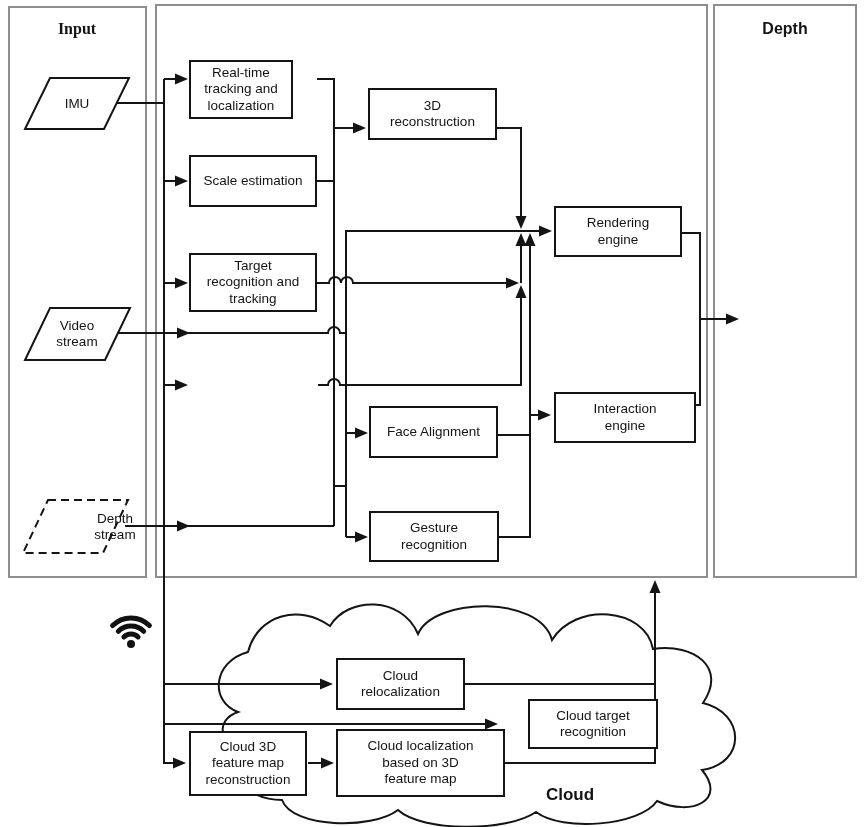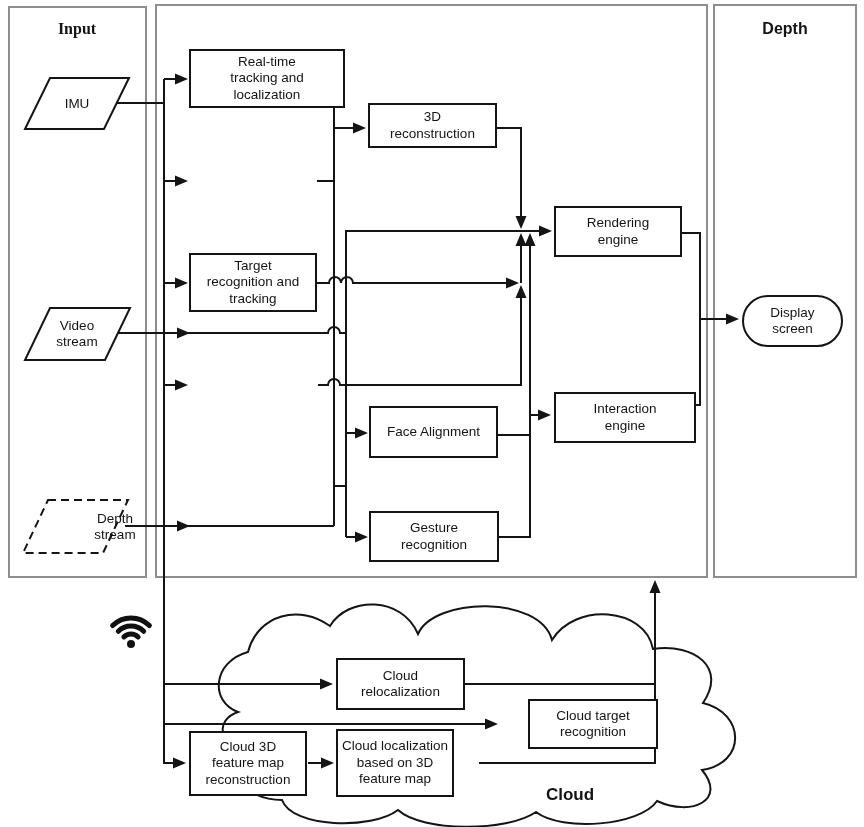--- a/index.html
+++ b/index.html
@@ -101,46 +101,45 @@
          M498 724 L485 718.5 L485 729.5 Z
          M186 763 L173 757.5 L173 768.5 Z
          M334 763 L321 757.5 L321 768.5 Z
          M521 233 L515.5 246 L526.5 246 Z
          M530 233 L524.5 246 L535.5 246 Z
          M521 285 L515.5 298 L526.5 298 Z
          M655 580 L649.5 593 L660.5 593 Z
          M521 229 L515.5 216 L526.5 216 Z"></path>
   </svg>
 
-  <div class="node" style="left:189px;top:49px;width:156px;height:59px;">Real-time
+  <div class="node" style="left:189px;top:60px;width:104px;height:59px;">Real-time
 tracking and
 localization</div>
+  <div class="node" style="left:189px;top:155px;width:128px;height:52px;">Scale estimation</div>
   <div class="node" style="left:189px;top:253px;width:128px;height:59px;">Target
 recognition and
 tracking</div>
-  <div class="node" style="left:368px;top:103px;width:129px;height:45px;">3D
+  <div class="node" style="left:368px;top:88px;width:129px;height:52px;">3D
 reconstruction</div>
   <div class="node" style="left:369px;top:406px;width:129px;height:52px;">Face Alignment</div>
   <div class="node" style="left:369px;top:511px;width:130px;height:51px;">Gesture
 recognition</div>
   <div class="node" style="left:554px;top:206px;width:128px;height:51px;">Rendering
 engine</div>
   <div class="node" style="left:554px;top:392px;width:142px;height:51px;">Interaction
 engine</div>
-  <div class="node stadium" style="left:742px;top:295px;width:101px;height:52px;">Display
-screen</div>
 
   <div class="node" style="left:336px;top:658px;width:129px;height:52px;">Cloud
 relocalization</div>
   <div class="node" style="left:501px;top:699px;width:130px;height:50px;margin-left:27px;">Cloud target
 recognition</div>
   <div class="node" style="left:189px;top:731px;width:118px;height:65px;">Cloud 3D
 feature map
 reconstruction</div>
-  <div class="node" style="left:336px;top:729px;width:118px;height:68px;">Cloud localization
+  <div class="node" style="left:336px;top:729px;width:169px;height:68px;">Cloud localization
 based on 3D
 feature map</div>
 
   <div class="io-label" style="left:77px;top:104px;">IMU</div>
   <div class="io-label" style="left:77px;top:334px;">Video
 stream</div>
   <div class="io-label" style="left:75px;top:527px;margin-left:40px;">Depth
 stream</div>
 
   <div class="cloud-label" style="left:570px;top:795px;">Cloud</div>

